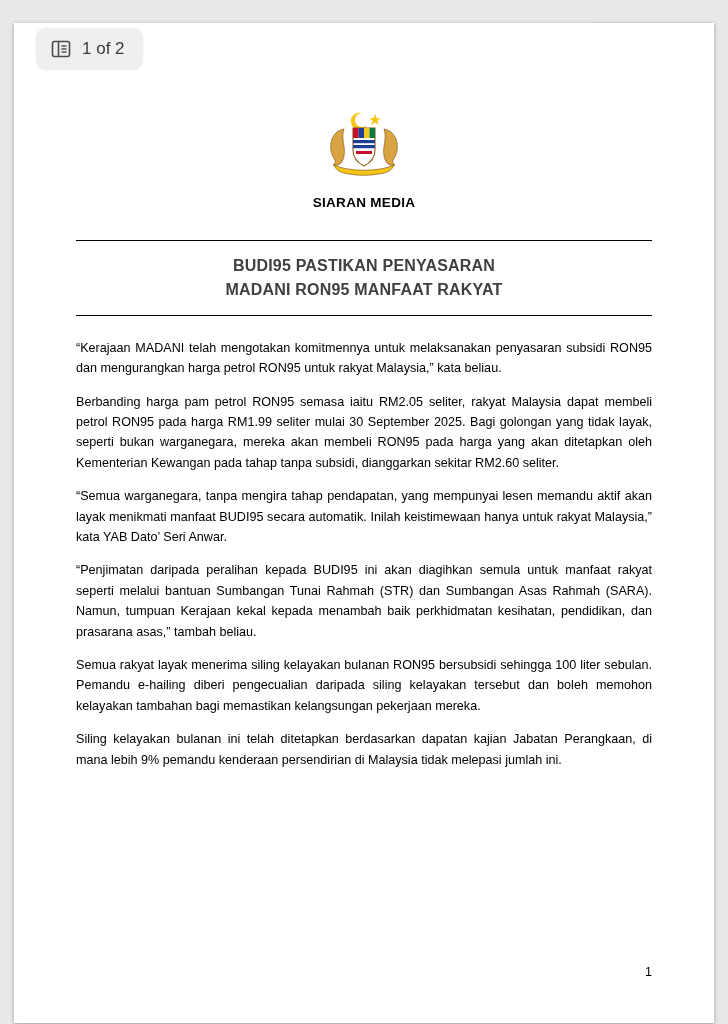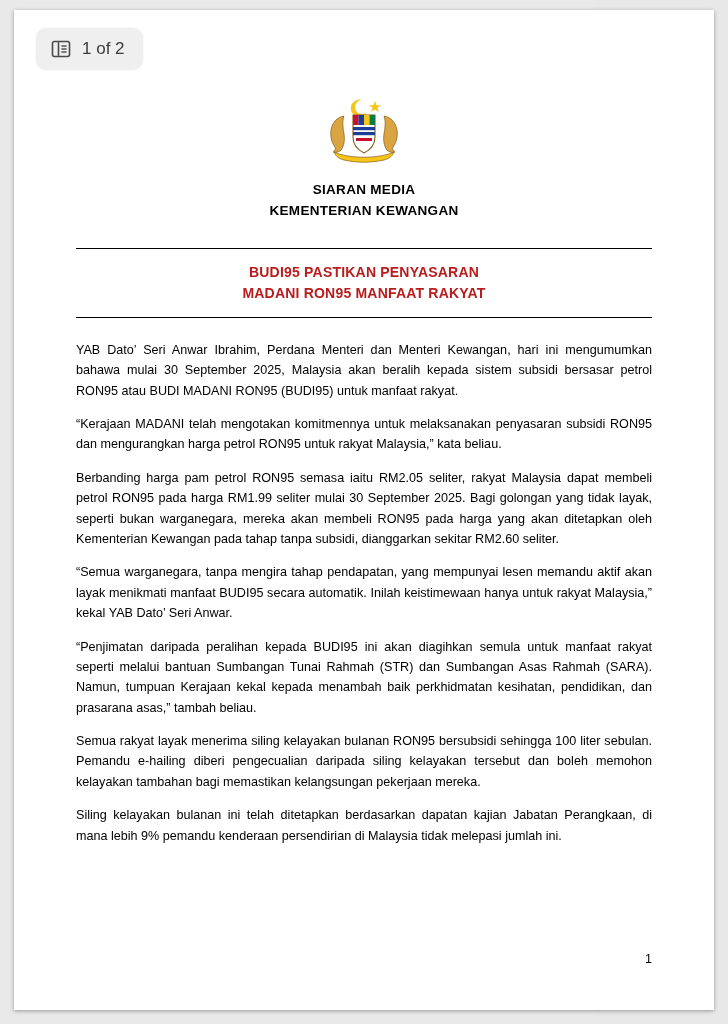--- a/index.html
+++ b/index.html
@@ -18,21 +18,21 @@
     width: 596px;
     height: 1024px;
     background: #e9e9e9;
     box-sizing: border-box;
     padding: 10px 14px 14px 14px;
   }
   .page {
     position: relative;
     width: 700px;
     height: 1000px;
-    margin: 0 auto;
+    margin: 13px auto;
     background: #ffffff;
     box-shadow: 0 1px 4px rgba(0,0,0,0.35);
     box-sizing: border-box;
     padding: 86px 62px 34px 62px;
     overflow: hidden;
   }
   
   .page-pill {
     position: absolute;
     top: 28px;
@@ -75,23 +75,23 @@
   }
   .title-block {
     border-top: 1.6px solid #000;
     border-bottom: 1.6px solid #000;
     padding: 13px 0 13px 0;
     margin: 0 0 22px 0;
     text-align: center;
   }
   .title-block .t-line {
     font-weight: bold;
-    font-size: 14px;
+    font-size: 16px;
     line-height: 1.5;
-    color: #b91c1c;
+    color: #404040;
     letter-spacing: 0.2px;
   }
   p.body-par {
     font-size: 12.6px;
     line-height: 1.62;
     color: #000;
     text-align: justify;
     margin: 0 0 13px 0;
   }
   .page-number {
@@ -145,31 +145,29 @@
           <rect x="35" y="36" width="22" height="3.2"></rect>
         </g>
         <path d="M38 42 h16 v3 h-16z" fill="#c8102e"></path>
 
         <path d="M16 56 c14 7 46 7 60 0 c-2 5 -6 7 -10 8 c-14 3 -27 3 -40 0 c-4 -1 -8 -3 -10 -8z" fill="#f5c518" stroke="#8a5a15" stroke-width="0.7"></path>
       </svg>
     </span>
 
     <div class="masthead">
       <div>SIARAN MEDIA</div>
-      <div>KEMENTERIAN KEWANGAN</div>
     </div>
 
     <div class="title-block">
       <div class="t-line">BUDI95 PASTIKAN PENYASARAN</div>
       <div class="t-line">MADANI RON95 MANFAAT RAKYAT</div>
     </div>
 
-    <p class="body-par">YAB Dato’ Seri Anwar Ibrahim, Perdana Menteri dan Menteri Kewangan, hari ini mengumumkan bahawa mulai 30 September 2025, Malaysia akan beralih kepada sistem subsidi bersasar petrol RON95 atau BUDI MADANI RON95 (BUDI95) untuk manfaat rakyat.</p>
     <p class="body-par">“Kerajaan MADANI telah mengotakan komitmennya untuk melaksanakan penyasaran subsidi RON95 dan mengurangkan harga petrol RON95 untuk rakyat Malaysia,” kata beliau.</p>
     <p class="body-par">Berbanding harga pam petrol RON95 semasa iaitu RM2.05 seliter, rakyat Malaysia dapat membeli petrol RON95 pada harga RM1.99 seliter mulai 30 September 2025. Bagi golongan yang tidak layak, seperti bukan warganegara, mereka akan membeli RON95 pada harga yang akan ditetapkan oleh Kementerian Kewangan pada tahap tanpa subsidi, dianggarkan sekitar RM2.60 seliter.</p>
-    <p class="body-par">“Semua warganegara, tanpa mengira tahap pendapatan, yang mempunyai lesen memandu aktif akan layak menikmati manfaat BUDI95 secara automatik. Inilah keistimewaan hanya untuk rakyat Malaysia,” kekal YAB Dato’ Seri Anwar.</p>
+    <p class="body-par">“Semua warganegara, tanpa mengira tahap pendapatan, yang mempunyai lesen memandu aktif akan layak menikmati manfaat BUDI95 secara automatik. Inilah keistimewaan hanya untuk rakyat Malaysia,” kata YAB Dato’ Seri Anwar.</p>
     <p class="body-par">“Penjimatan daripada peralihan kepada BUDI95 ini akan diagihkan semula untuk manfaat rakyat seperti melalui bantuan Sumbangan Tunai Rahmah (STR) dan Sumbangan Asas Rahmah (SARA). Namun, tumpuan Kerajaan kekal kepada menambah baik perkhidmatan kesihatan, pendidikan, dan prasarana asas,” tambah beliau.</p>
     <p class="body-par">Semua rakyat layak menerima siling kelayakan bulanan RON95 bersubsidi sehingga 100 liter sebulan. Pemandu e-hailing diberi pengecualian daripada siling kelayakan tersebut dan boleh memohon kelayakan tambahan bagi memastikan kelangsungan pekerjaan mereka.</p>
     <p class="body-par">Siling kelayakan bulanan ini telah ditetapkan berdasarkan dapatan kajian Jabatan Perangkaan, di mana lebih 9% pemandu kenderaan persendirian di Malaysia tidak melepasi jumlah ini.</p>
 
     <div class="page-number">1</div>
   </div>
 </div>
 
 </body></html>

